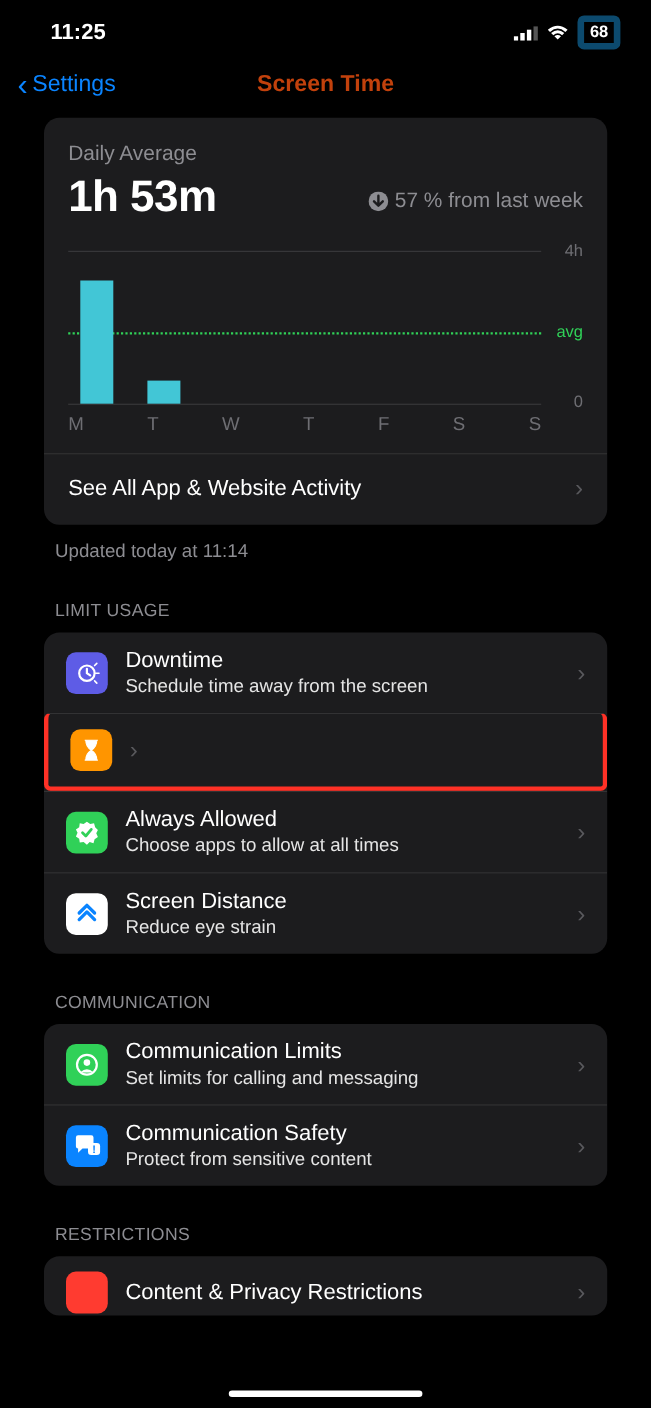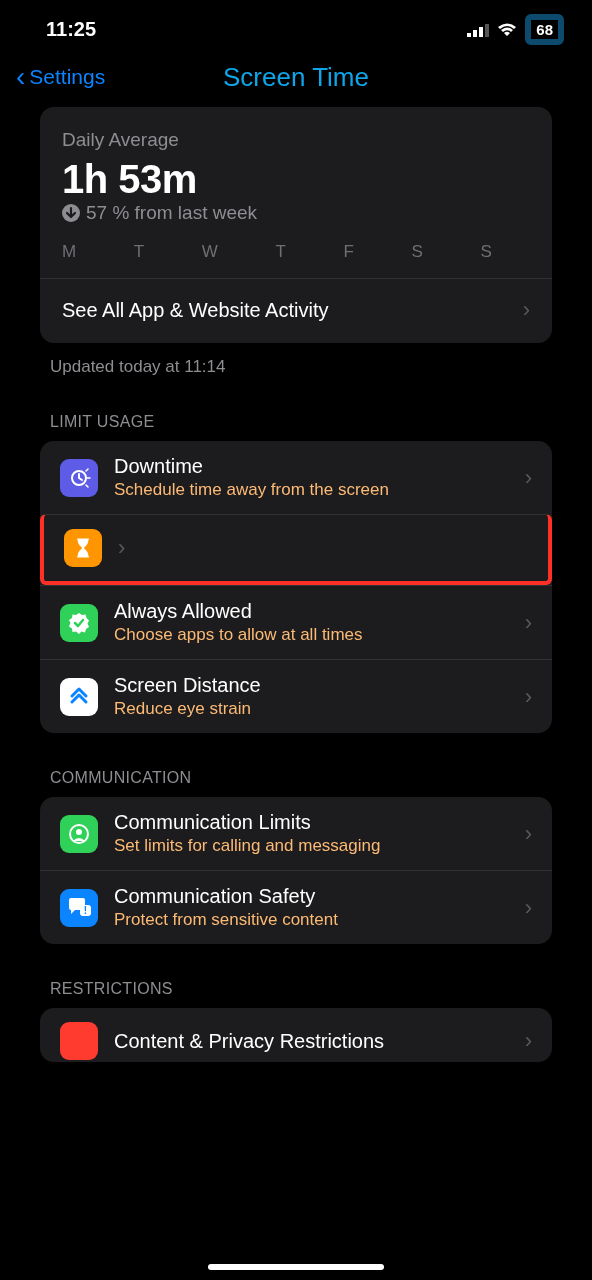--- a/index.html
+++ b/index.html
@@ -3,45 +3,45 @@
 <meta charset="utf-8">
 <style>
 * { margin: 0; padding: 0; box-sizing: border-box; font-family: -apple-system, BlinkMacSystemFont, "Segoe UI", Helvetica, Arial, sans-serif; }
 html, body { width: 592px; height: 1280px; background: #000; color: #fff; overflow: hidden; }
 .status-bar { display: flex; justify-content: space-between; align-items: center; padding: 14px 28px 10px 46px; font-size: 20px; font-weight: 600; }
 .status-right { display: flex; align-items: center; gap: 7px; }
 .battery-box { border: 6px solid #0c4a6e; border-radius: 6px; padding: 1px 5px; font-size: 15px; font-weight: 700; display: inline-flex; align-items: center; }
 .nav-bar { display: flex; align-items: center; padding: 8px 16px 16px 16px; position: relative; }
 .back-link { display: flex; align-items: center; color: #0a84ff; font-size: 21px; gap: 4px; }
 .back-chevron { font-size: 28px; font-weight: 400; line-height: 1; }
-.nav-title { position: absolute; left: 50%; transform: translateX(-50%); font-size: 26px; font-weight: 400; color: #0ea5e9; }
+.nav-title { position: absolute; left: 50%; transform: translateX(-50%); font-size: 21px; font-weight: 700; color: #c2410c; }
 .card { background: #1c1c1e; border-radius: 14px; margin: 0 40px; overflow: hidden; }
 .daily-avg { padding: 22px 22px 10px 22px; }
 .daily-avg-label { color: #8d8d92; font-size: 19px; }
-.daily-avg-row { display: flex; justify-content: space-between; align-items: baseline; margin-top: 6px; flex-direction: column; }
+.daily-avg-row { display: flex; justify-content: space-between; align-items: baseline; margin-top: 6px; }
 .daily-avg-value { font-size: 40px; font-weight: 600; letter-spacing: -0.5px; }
 .week-delta { color: #8d8d92; font-size: 19px; display: flex; align-items: center; gap: 6px; }
 .chart-area { position: relative; margin: 16px 22px 0 22px; height: 140px; }
 .chart-plot { position: absolute; left: 0; right: 38px; top: 0; bottom: 0; border-bottom: 1px solid #3a3a3c; }
 .chart-gridline { position: absolute; left: 0; right: 0; top: 0; border-top: 1px solid #3a3a3c; }
 .chart-avg-line { position: absolute; left: 0; right: 0; border-top: 2px dotted #30d158; }
 .chart-bar { position: absolute; bottom: 0; background: #42c6d6; }
 .chart-ylabel { position: absolute; color: #6e6e73; font-size: 15px; }
 .chart-avg-label { position: absolute; color: #30d158; font-size: 15px; }
 .chart-xaxis { display: flex; justify-content: space-between; margin: 8px 60px 16px 22px; color: #6e6e73; font-size: 17px; }
 .see-all { display: flex; justify-content: space-between; align-items: center; padding: 18px 22px 20px 22px; border-top: 1px solid #323234; font-size: 20px; }
 .chevron-right { color: #59595d; font-size: 22px; font-weight: 300; }
 .updated { color: #8d8d92; font-size: 17px; margin: 14px 28px 0 50px; }
 .section-header { color: #8d8d92; font-size: 16px; margin: 36px 28px 10px 50px; text-transform: uppercase; letter-spacing: 0.3px; }
 .list-item { display: flex; align-items: center; padding: 14px 20px 14px 20px; gap: 16px; }
 .list-item + .list-item { border-top: 1px solid #323234; }
 .app-icon { width: 38px; height: 38px; border-radius: 9px; flex-shrink: 0; display: flex; align-items: center; justify-content: center; }
 .item-text { flex: 1; }
 .item-title { font-size: 20px; color: #fff; }
-.item-sub { font-size: 17px; color: #fdba74; margin-top: 2px; }
+.item-sub { font-size: 17px; color: #e5e5e5; margin-top: 2px; }
 .highlight-box { border: 4px solid #ff3126; border-radius: 6px; }
 .home-indicator { position: absolute; bottom: 10px; left: 50%; transform: translateX(-50%); width: 176px; height: 6px; background: #fff; border-radius: 3px; }
 svg { display: block; }
 </style>
 </head>
 <body>
 
 <div class="status-bar">
   <span>11:25</span>
   <div class="status-right">
@@ -81,20 +81,33 @@
         <span>
           <svg width="18" height="18" viewBox="0 0 18 18">
               <circle cx="9" cy="9" r="9" fill="#8d8d92"></circle>
               <path d="M9 4 V12 M5 9 L9 13 L13 9" stroke="#1c1c1e" stroke-width="2.2" fill="none" stroke-linecap="round" stroke-linejoin="round"></path>
             </svg>
         </span>
         <span>57 % from last week</span>
       </div>
     </div>
   </div>
+  <div class="chart-area">
+    <div class="chart-plot">
+      <div class="chart-gridline"></div>
+      <div class="chart-avg-line" id="avg-line" style="top: 74.2px;"></div>
+      <div id="chart-bars">
+          <div class="chart-bar" style="left: 2.57143%; width: 6.85714%; height: 112px;"></div>
+          <div class="chart-bar" style="left: 16.8571%; width: 6.85714%; height: 21px;"></div>
+        </div>
+    </div>
+    <span class="chart-ylabel" id="yl-top" style="right: 0px; top: -8px;">4h</span>
+    <span class="chart-ylabel" id="yl-bot" style="right: 0px; bottom: -6px;">0</span>
+    <span class="chart-avg-label" id="avg-lbl" style="right: 0px; top: 65.2px;">avg</span>
+  </div>
   <div class="chart-xaxis" id="chart-xaxis">
       <span>M</span>
       <span>T</span>
       <span>W</span>
       <span>T</span>
       <span>F</span>
       <span>S</span>
       <span>S</span>
     </div>
   <div class="see-all">

